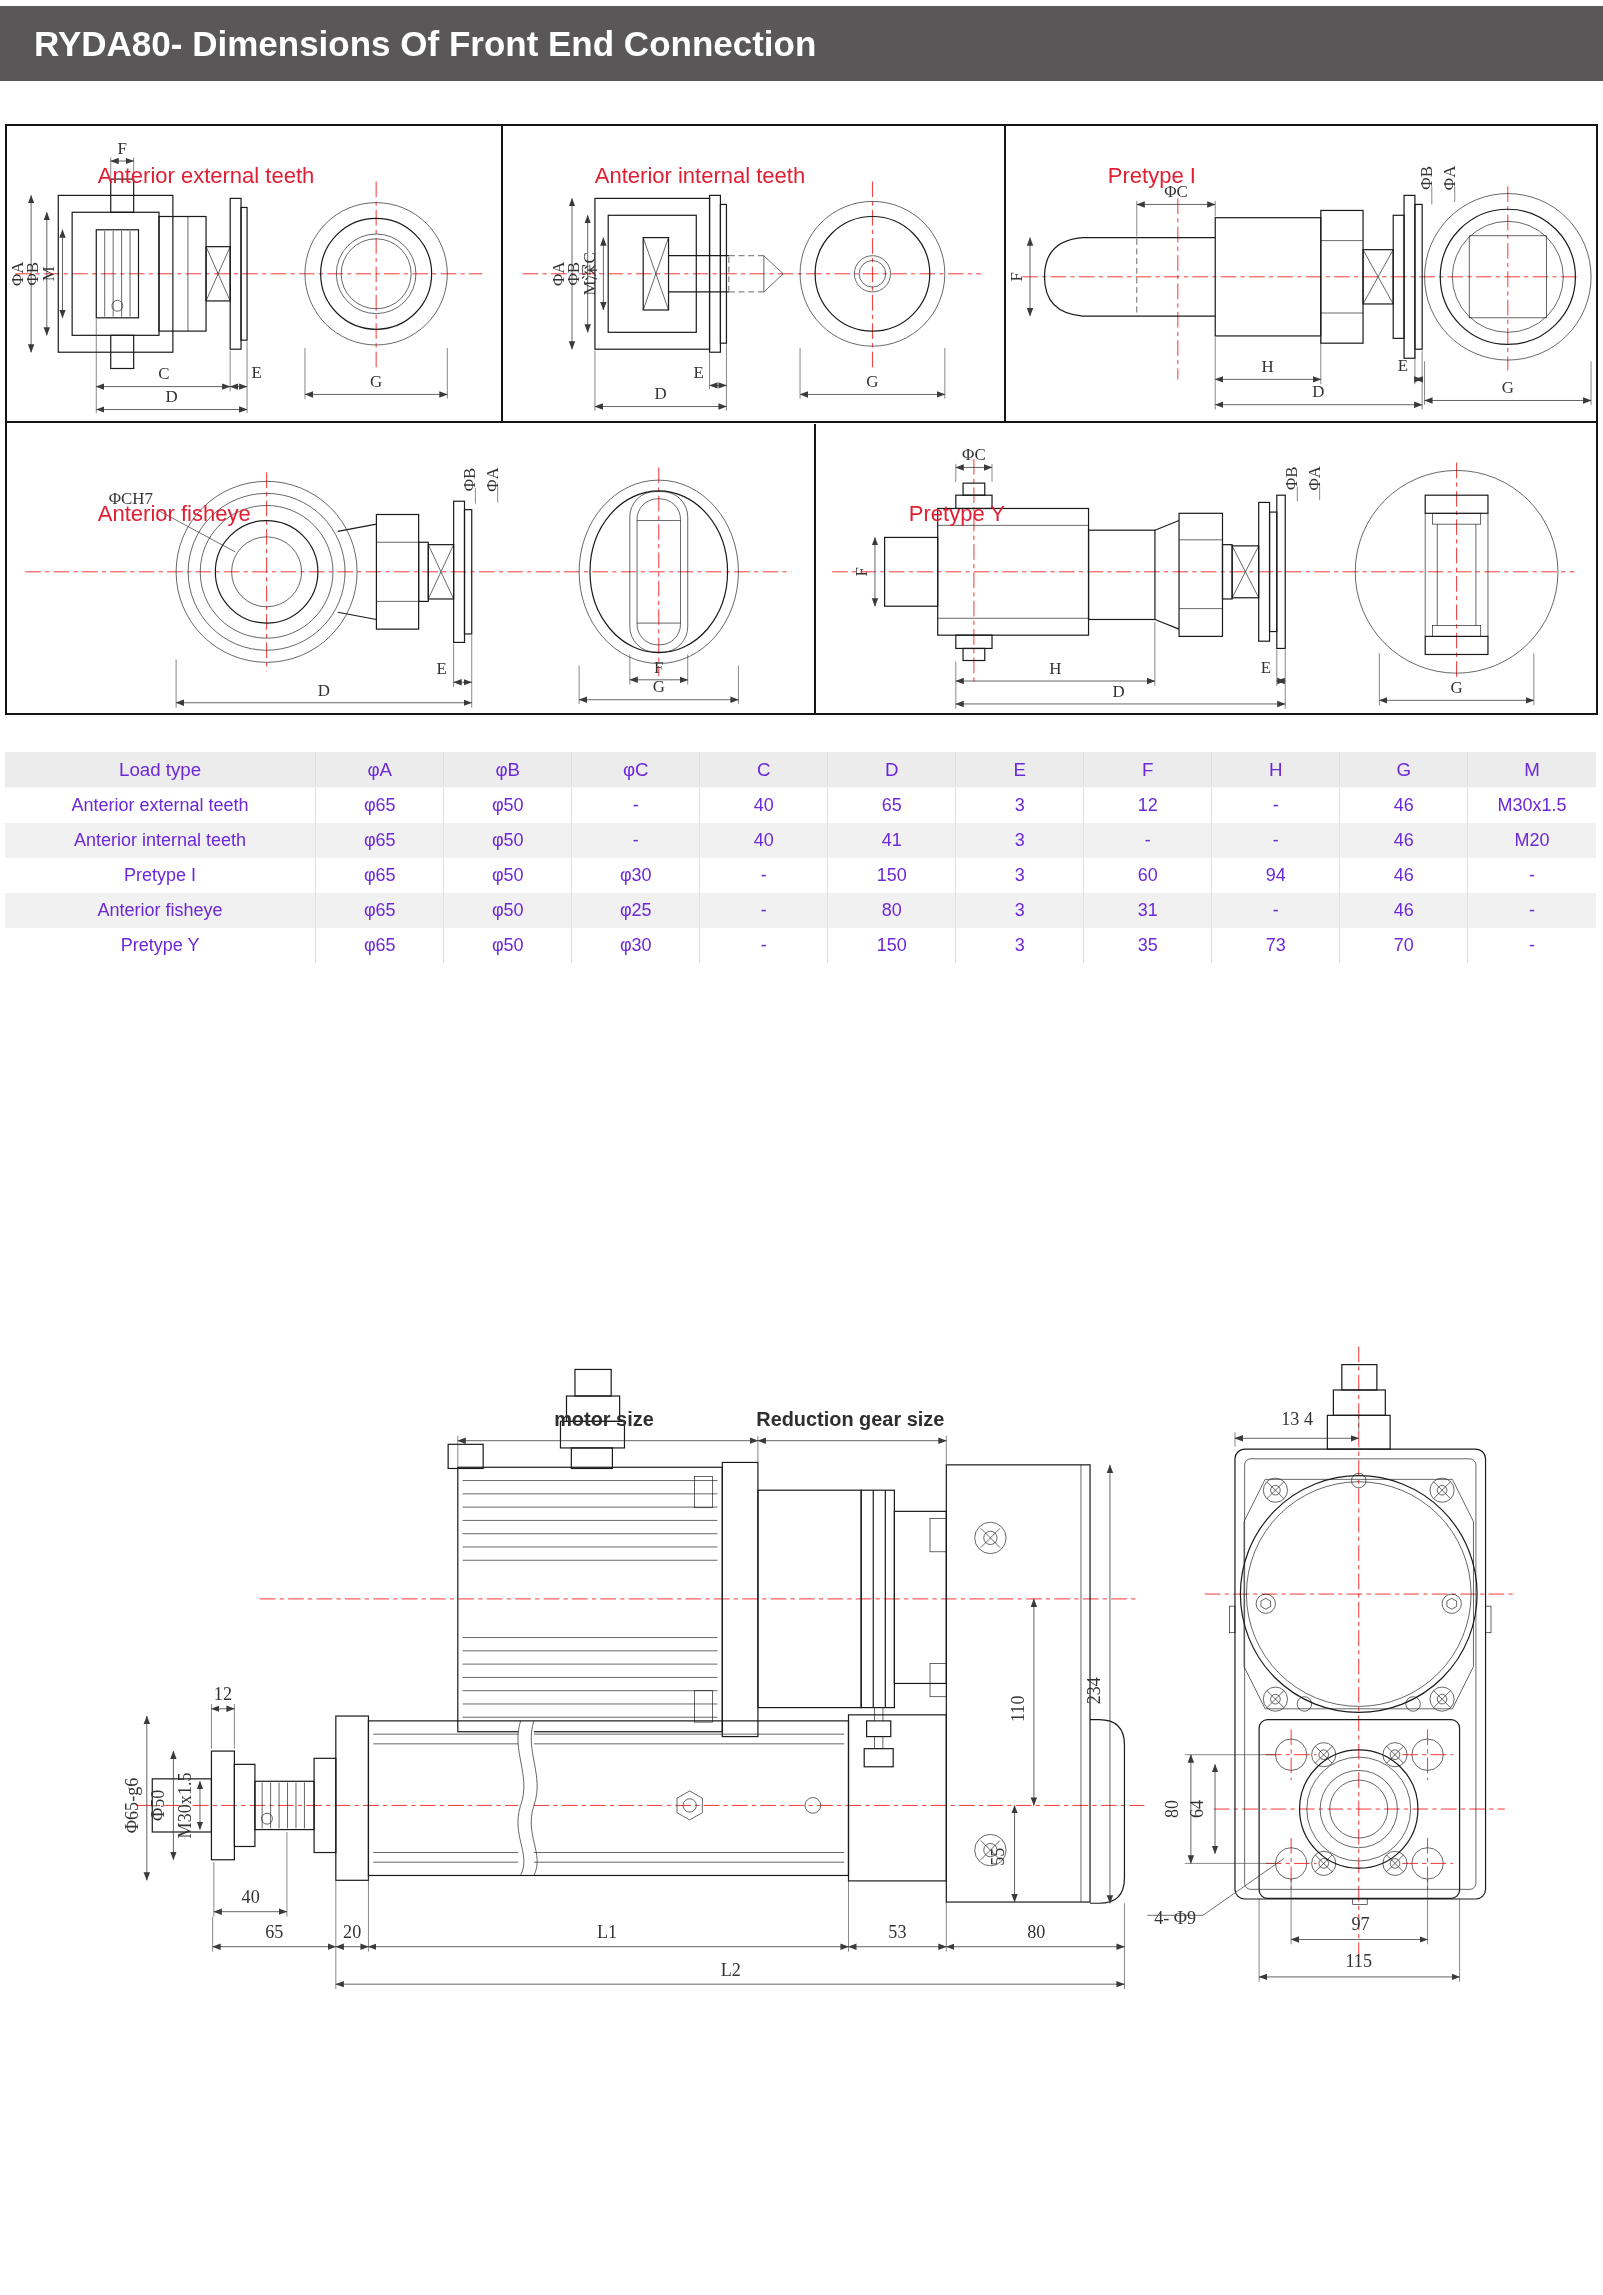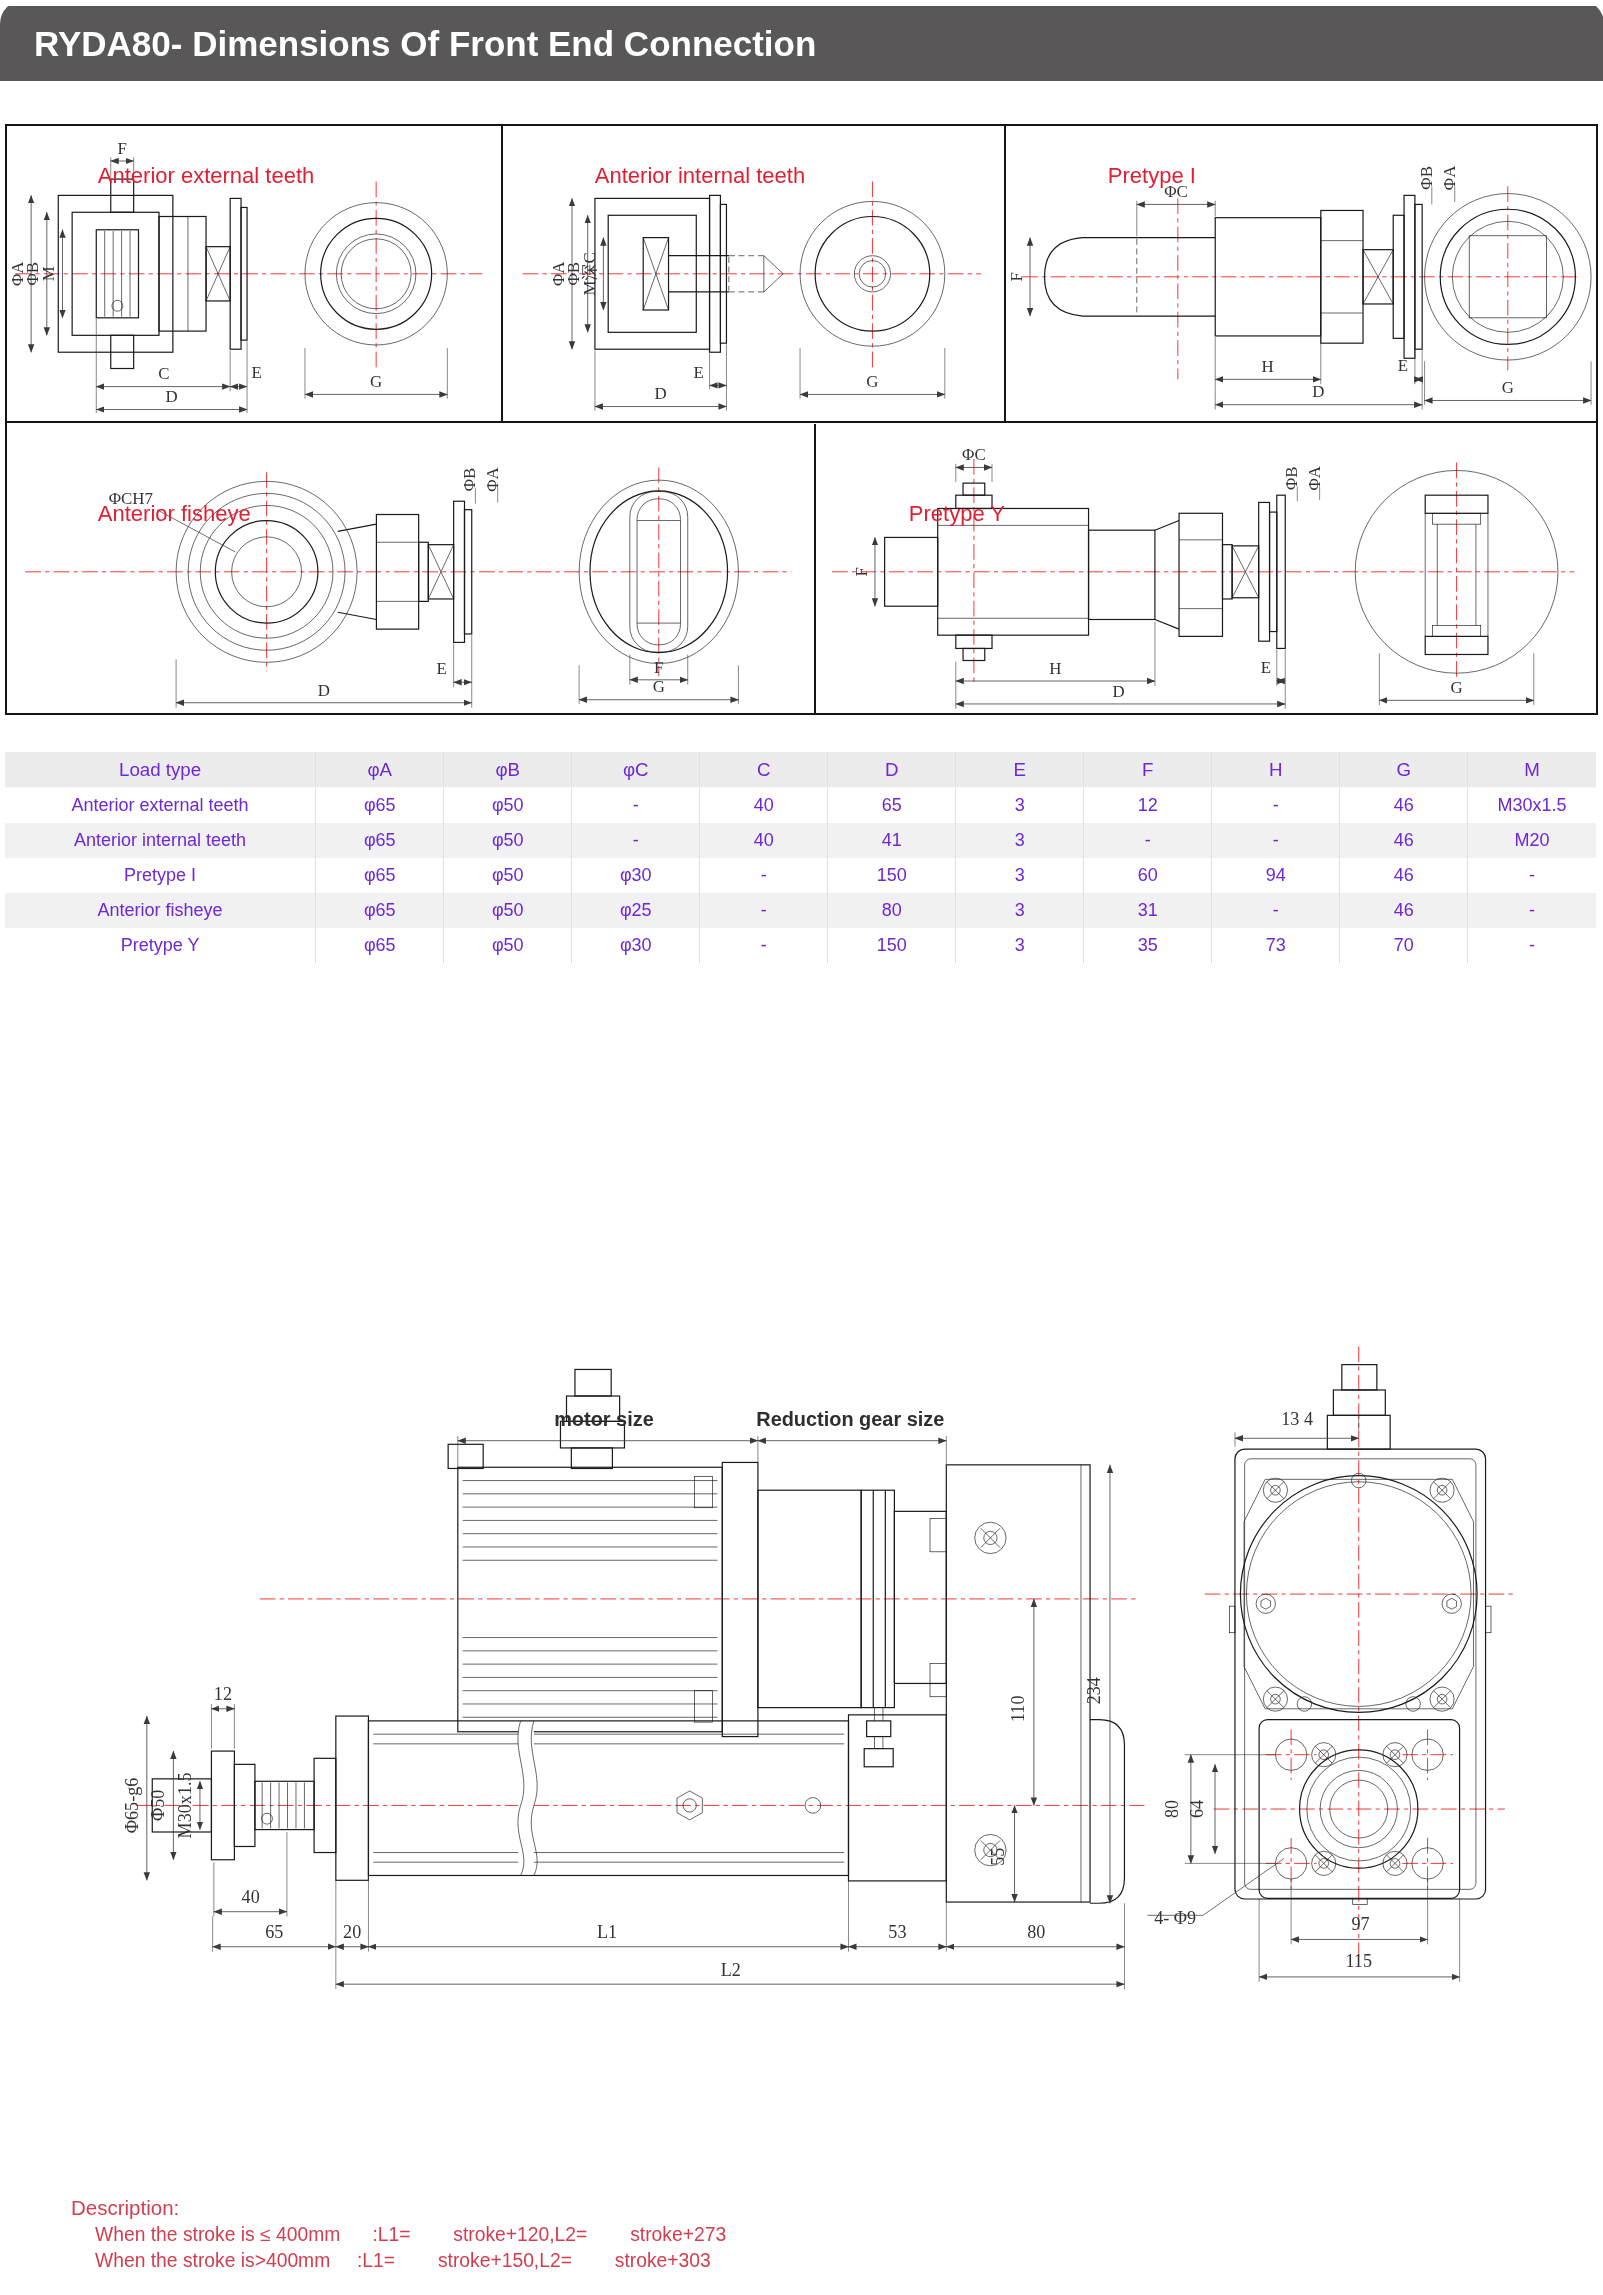--- a/index.html
+++ b/index.html
@@ -1,16 +1,16 @@
 <!DOCTYPE html>
 <html style="font-size:9.7px"><head>
 <meta charset="utf-8">
 <style>
   html,body{margin:0;padding:0;background:#ffffff;}
-  #page{position:relative;width:1604px;height:2295px;background:#fff;font-family:"Liberation Sans",sans-serif;overflow:hidden;border-radius:24px;}
+  #page{position:relative;width:1604px;height:2295px;background:#fff;font-family:"Liberation Sans",sans-serif;overflow:hidden;}
   .bar{position:absolute;left:0;width:1604px;height:75px;background:#595757;color:#ffffff;
        font-size:35px;font-weight:700;line-height:75px;padding-left:34px;box-sizing:border-box;white-space:nowrap;}
   #bar1{top:6px;}
   #bar2{top:1109px;}
 
   #panelbox{position:absolute;left:4.8px;top:124px;width:1589px;height:587px;border:2.4px solid #141414;}
   .vln,.hln{position:absolute;background:#141414;}
   .panel{position:absolute;}
   .ptitle{position:absolute;color:#e01f33;font-size:22px;white-space:nowrap;}
 
@@ -723,20 +723,15 @@
       <line class="ex" x1="2085" y1="1044" x2="2085" y2="1182"></line>
       <line class="ex" x1="2417" y1="1044" x2="2417" y2="1182"></line>
       <line class="dm" x1="2085" y1="1174" x2="2417" y2="1174"></line>
       <text class="big" x="2250" y="1158">115</text>
 
       <text class="big" x="1946" y="1086">4- Φ9</text>
       <polyline class="ld" points="1900,1072 1992,1072 2126,978"></polyline>
     </g>
   </svg>
 
-  <div id="desc">
-    <div class="desc-title">Description:</div>
-    <div class="desc-line">When the stroke is ≤ 400mm      :L1=        stroke+120,L2=        stroke+273</div>
-    <div class="desc-line">When the stroke is&gt;400mm     :L1=        stroke+150,L2=        stroke+303</div>
-  </div>
 
 </div>
 
 
 </body></html>

